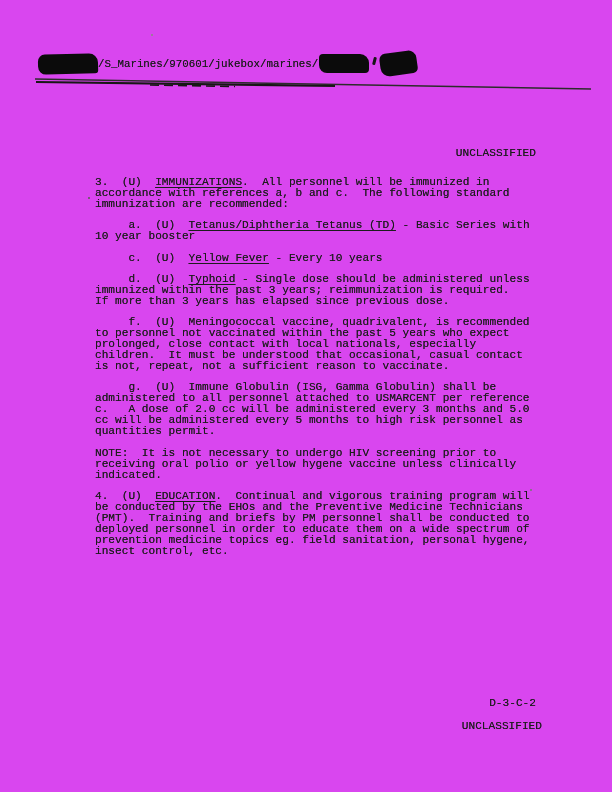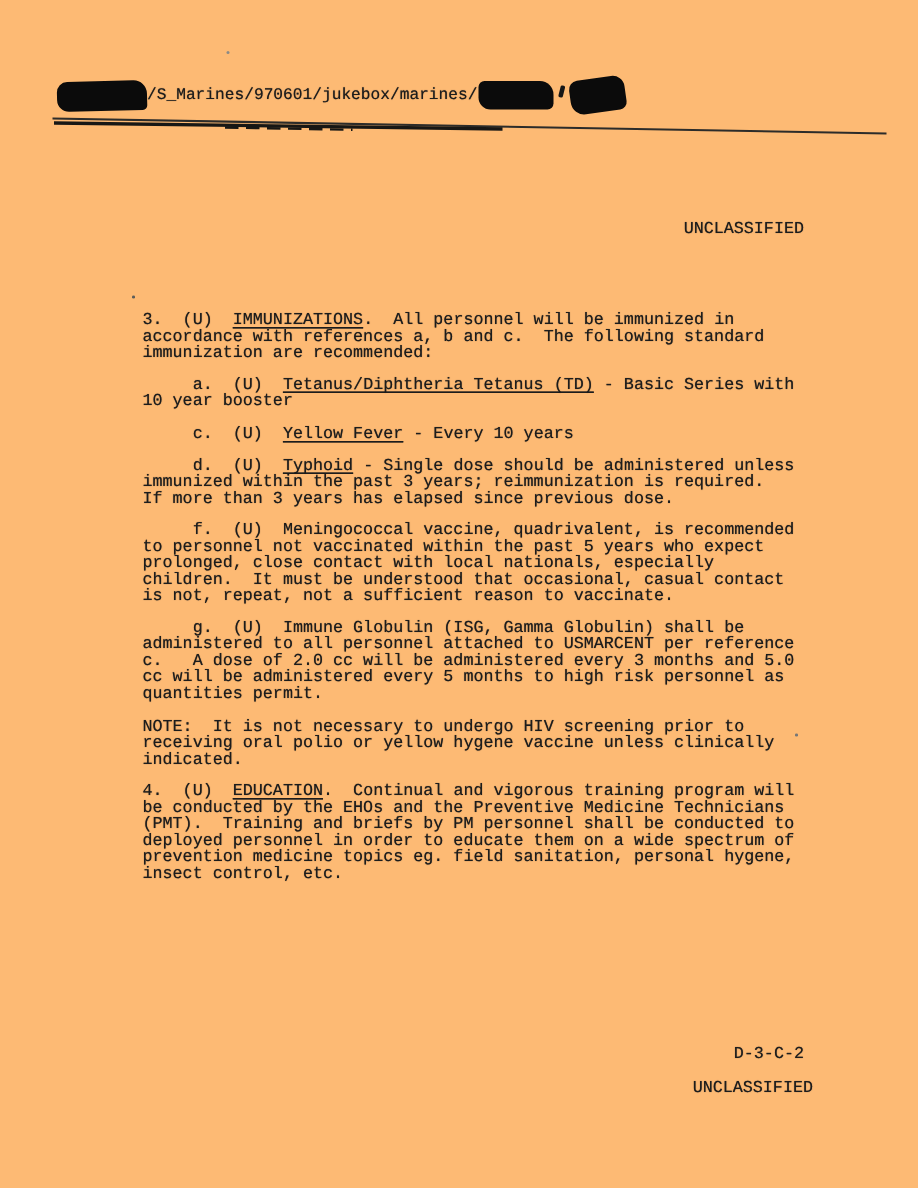--- a/index.html
+++ b/index.html
@@ -1,18 +1,18 @@
 <!DOCTYPE html>
 <html><head>
 <meta charset="utf-8">
 <style>
   html, body { margin:0; padding:0; background:#fdfdfc; }
   .page {
     position:relative; width:612px; height:792px;
-    background:#fdba74; overflow:hidden;
+    background:#d946ef; overflow:hidden;
     font-family:"Liberation Mono","DejaVu Sans Mono",monospace;
     color:#1c1c1c;
   }
   .ink { text-shadow:0 0 0.6px rgba(25,25,25,0.75); }
 
   
   .header-row {
     position:absolute; top:52px; left:38px; height:23px;
     display:flex; align-items:center;
   }
@@ -37,21 +37,21 @@
   .cls-top, .page-num, .cls-bottom {
     position:absolute; left:95px; width:441px; text-align:right;
     font-size:11.15px; white-space:pre;
   }
   .cls-top { top:147px; }
   .page-num { top:697px; }
   .cls-bottom { top:720px; left:101px; }
 
   .doc-body {
     position:absolute; top:177px; left:95px; width:460px;
-    font-size:11.15px; line-height:11px;margin-top:32px;
+    font-size:11.15px; line-height:11px;
   }
   .doc-body p { margin:0 0 10.3px 0; white-space:pre; }
   .u { text-decoration:underline; text-underline-offset:2px; text-decoration-thickness:1px; }
 </style>
 </head>
 <body>
 
 <div class="page">
 
   <div class="header-row">

